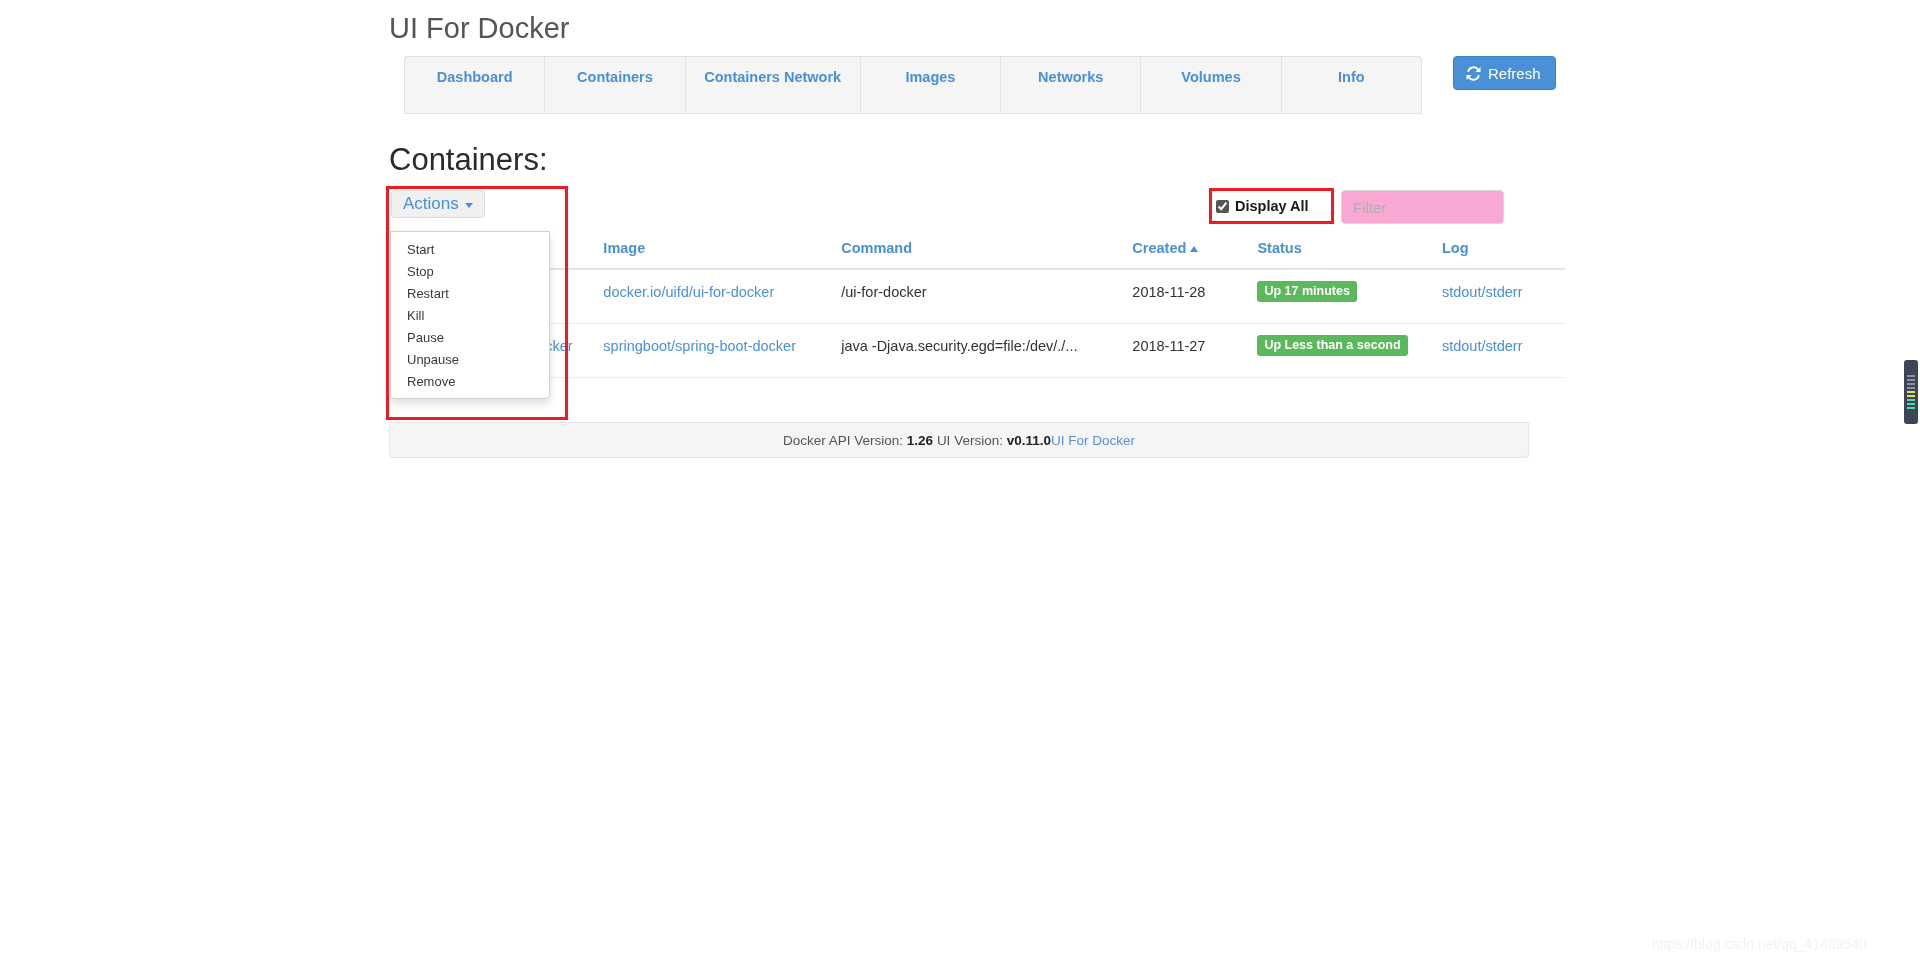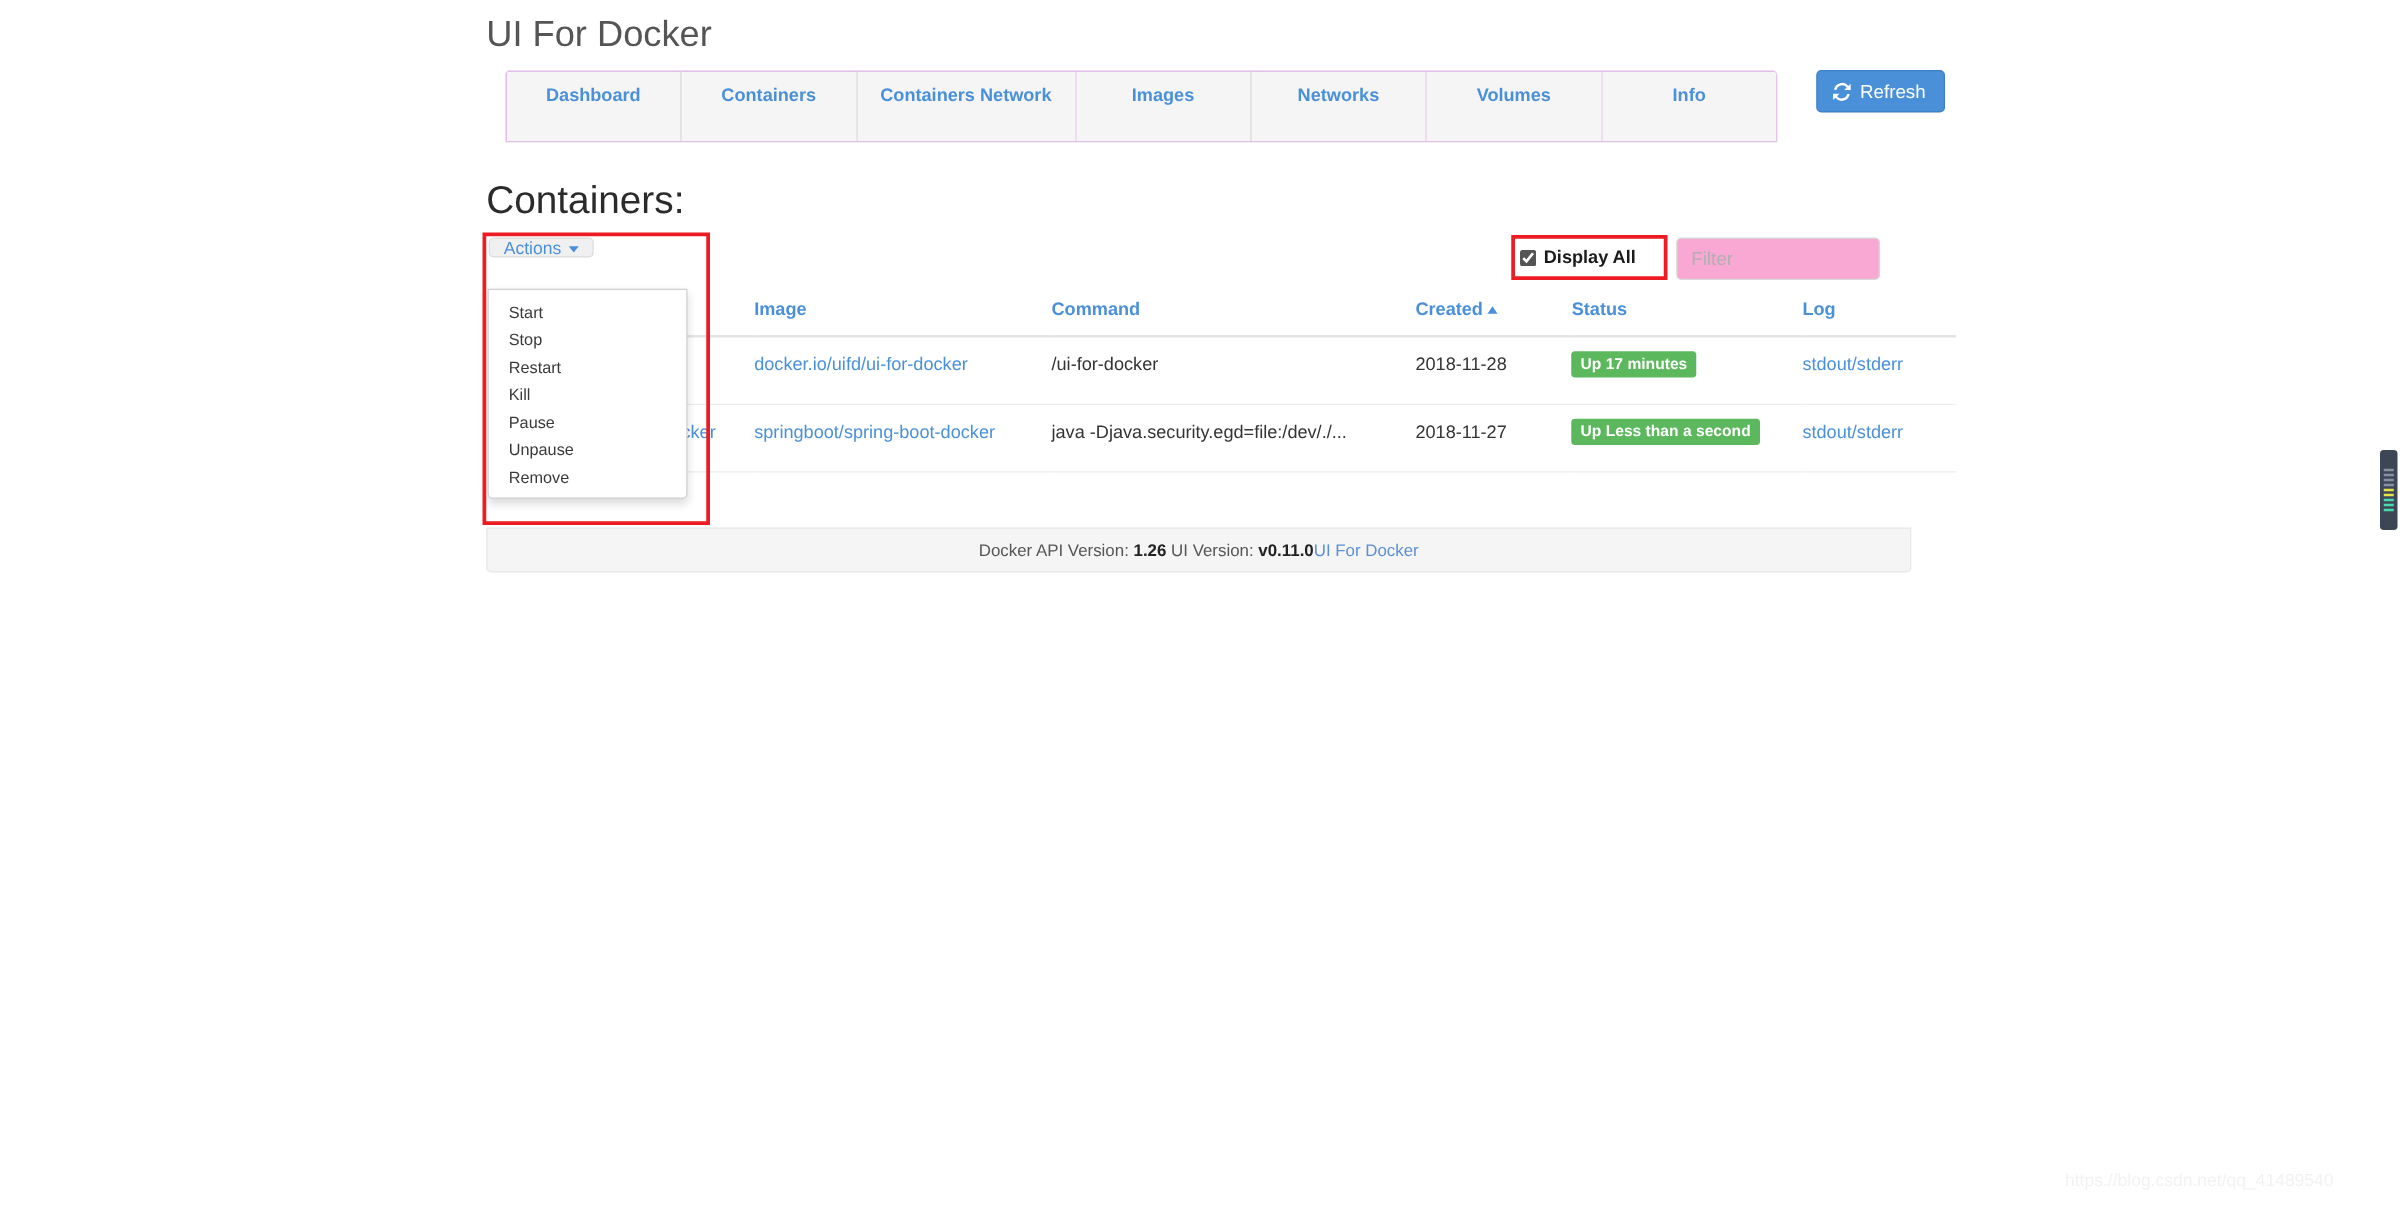--- a/index.html
+++ b/index.html
@@ -28,21 +28,21 @@
   }
 
   
   .nav-tabs {
     position: absolute;
     left: 404px; top: 56px;
     width: 1018px; height: 58px;
     display: flex;
     border: 1px solid #e2e2e2;
     border-radius: 4px 4px 0 0;
-    background: #d946ef;
+    background: #84cc16;
     overflow: hidden;
   }
   .nav-tab {
     flex: 1 1 0;
     display: flex;
     align-items: flex-start;
     justify-content: center;
     padding-top: 11px;
     font-size: 14.5px;
     font-weight: 700;
@@ -82,30 +82,30 @@
     font-size: 31px;
     font-weight: 400;
     color: #2b2b2b;
     white-space: nowrap;
   }
 
   
   .actions-btn {
     position: absolute;
     left: 391px; top: 190px;
-    height: 16px;
+    height: 28px;
     padding: 0 11px;
     display: flex;
     align-items: center;
     gap: 6px;
     background: #f0f0f0;
     border: 1px solid #dcdcdc;
     border-radius: 4px;
     color: #4a90d9;
-    font-size: 14px;
+    font-size: 17px;
     cursor: pointer;
   }
   .caret {
     width: 0; height: 0;
     border-left: 4.5px solid transparent;
     border-right: 4.5px solid transparent;
     border-top: 5px solid #4a90d9;
     display: inline-block;
     margin-top: 2px;
   }

